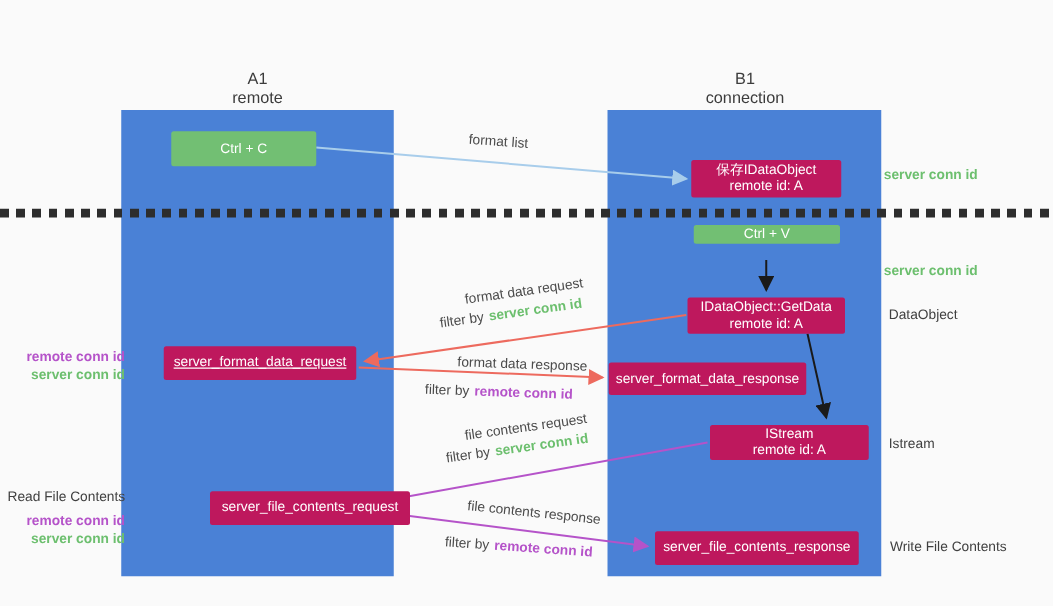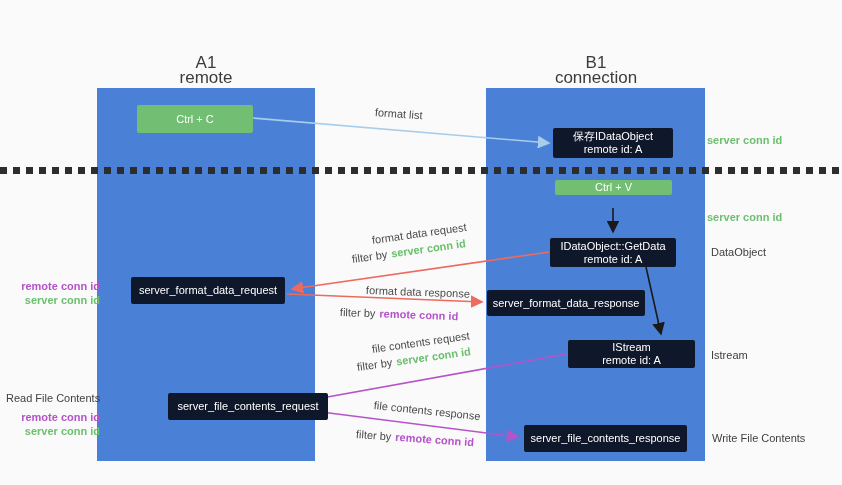--- a/index.html
+++ b/index.html
@@ -18,21 +18,21 @@
     position: absolute;
     left: 370px; top: 8px;
     font-size: 16px;
     line-height: 21px;
     color: #3a3a3a;
   }
   .col-header {
     position: absolute;
     width: 140px;
     text-align: center;
-    font-size: 17px;
+    font-size: 13px;
     line-height: 15px;
     color: #3c3c3c;
     top: 55px;
   }
   .col-header.left  { left: 136px; }
   .col-header.right { left: 526px; }
   .column {
     position: absolute;
     top: 88px;
     height: 373px;
@@ -53,26 +53,26 @@
     flex-direction: column;
     align-items: center;
     justify-content: center;
     color: #ffffff;
     font-size: 11px;
     line-height: 13px;
     text-align: center;
     border-radius: 2px;
   }
   .node.green  { background: #72bf73; }
-  .node.orange { background: #0f172a; }
+  .node.orange { background: #be185d; }
   .n-ctrl-c      { left: 137px; top: 105px; width: 116px; height: 28px; text-align: center; }
   .n-save-ido    { left: 553px; top: 128px; width: 120px; height: 30px; }
   .n-ctrl-v      { left: 555px; top: 180px; width: 117px; height: 15px; }
   .n-getdata     { left: 550px; top: 238px; width: 126px; height: 29px; }
-  .n-fmt-req     { left: 131px; top: 277px; width: 154px; height: 27px; }
+  .n-fmt-req     { left: 131px; top: 277px; width: 154px; height: 27px; text-decoration: underline; }
   .n-fmt-resp    { left: 487px; top: 290px; width: 158px; height: 26px; }
   .n-istream     { left: 568px; top: 340px; width: 127px; height: 28px; }
   .n-file-req    { left: 128px; top: 393px; width: 160px; height: 27px; margin-left: 40px; }
   .n-file-resp   { left: 524px; top: 425px; width: 163px; height: 27px; }
   .arrow-label {
     position: absolute;
     font-size: 11px;
     color: #4b4b4b;
     white-space: nowrap;
     transform-origin: left center;

